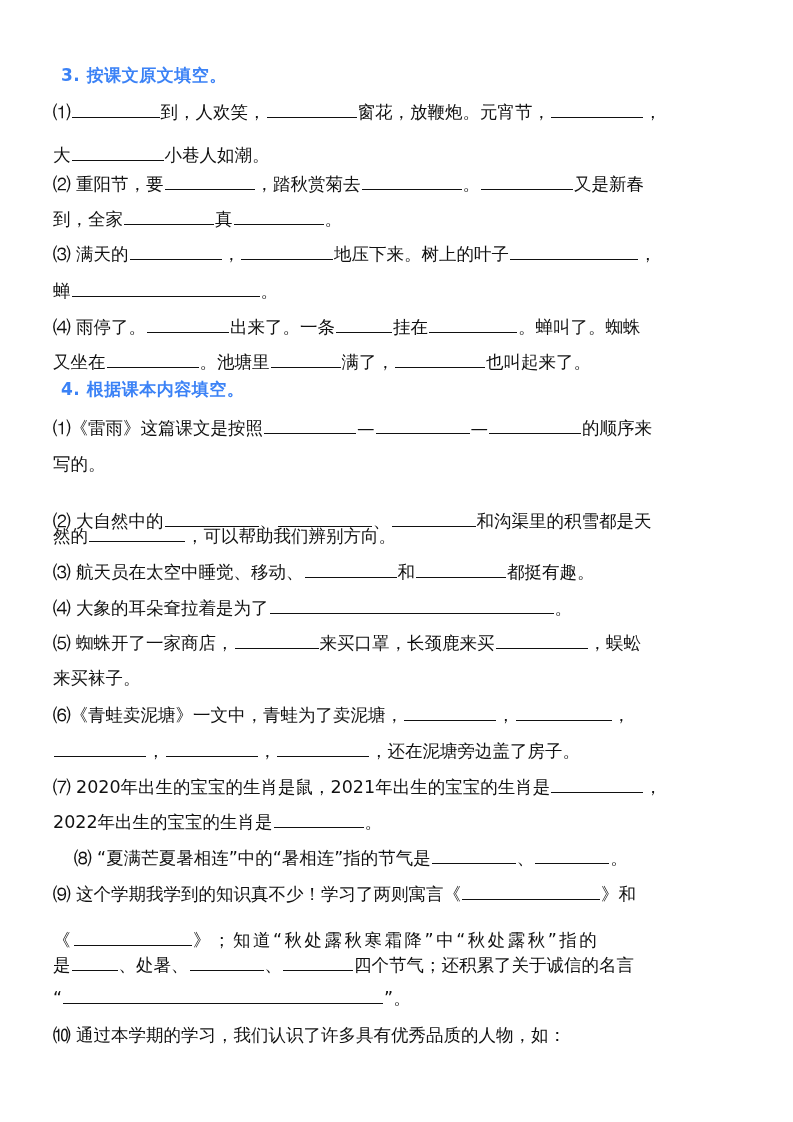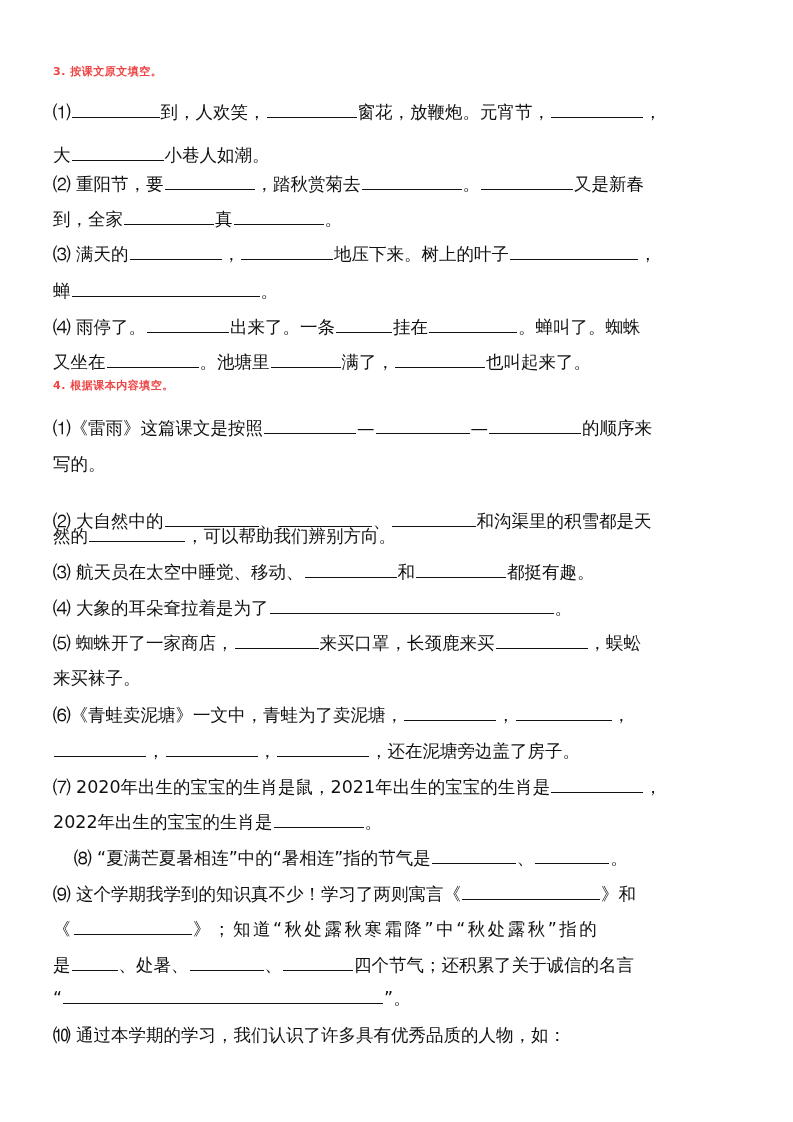--- a/index.html
+++ b/index.html
@@ -1,23 +1,23 @@
 <!DOCTYPE html>
 <html><head>
 <meta charset="utf-8">
 <style>
   html, body { margin: 0; padding: 0; background: #ffffff; }
   body { width: 793px; height: 1122px; position: relative; overflow: hidden;
          font-family: "DejaVu Sans", "Liberation Sans", sans-serif; color: #111; }
   .page { position: absolute; left: 0; top: 0; width: 793px; height: 1122px; }
-  .heading { position: absolute; left: 53px; font-size: 11px; font-weight: bold; color: #ef4444; letter-spacing: 0.5px; white-space: nowrap; }
+  .heading { position: absolute; left: 61px; font-size: 17px; font-weight: bold; color: #3b82f6; letter-spacing: 0.5px; white-space: nowrap; }
   .line { position: absolute; left: 53px; font-size: 17.5px; white-space: nowrap; line-height: 22px; }
   .blank { display: inline-block; border-bottom: 1.2px solid #111; height: 17px; vertical-align: baseline; margin: 0 1px; }
   .footer { position: absolute; top: 1071px; left: 0; width: 793px; text-align: center; font-size: 14px; color: #666; }
-  .justify { letter-spacing: 2.5px; }
+  .justify { letter-spacing: 2.5px; margin-top: 11px; }
 </style>
 </head>
 <body>
 
 <div class="page">
   <div class="heading" style="top:64px">3. 按课文原文填空。</div>
   <div class="heading" style="top:378px">4. 根据课本内容填空。</div>
   <div id="lines">
       <div class="line" style="top: 100px;"><span>⑴</span><span class="blank" style="width: 88px;"></span><span>到，人欢笑，</span><span class="blank" style="width: 90px;"></span><span>窗花，放鞭炮。元宵节，</span><span class="blank" style="width: 92px;"></span><span>，</span></div>
       <div class="line" style="top: 143px; text-align: center;"><span>大</span><span class="blank" style="width: 92px;"></span><span>小巷人如潮。</span></div>

